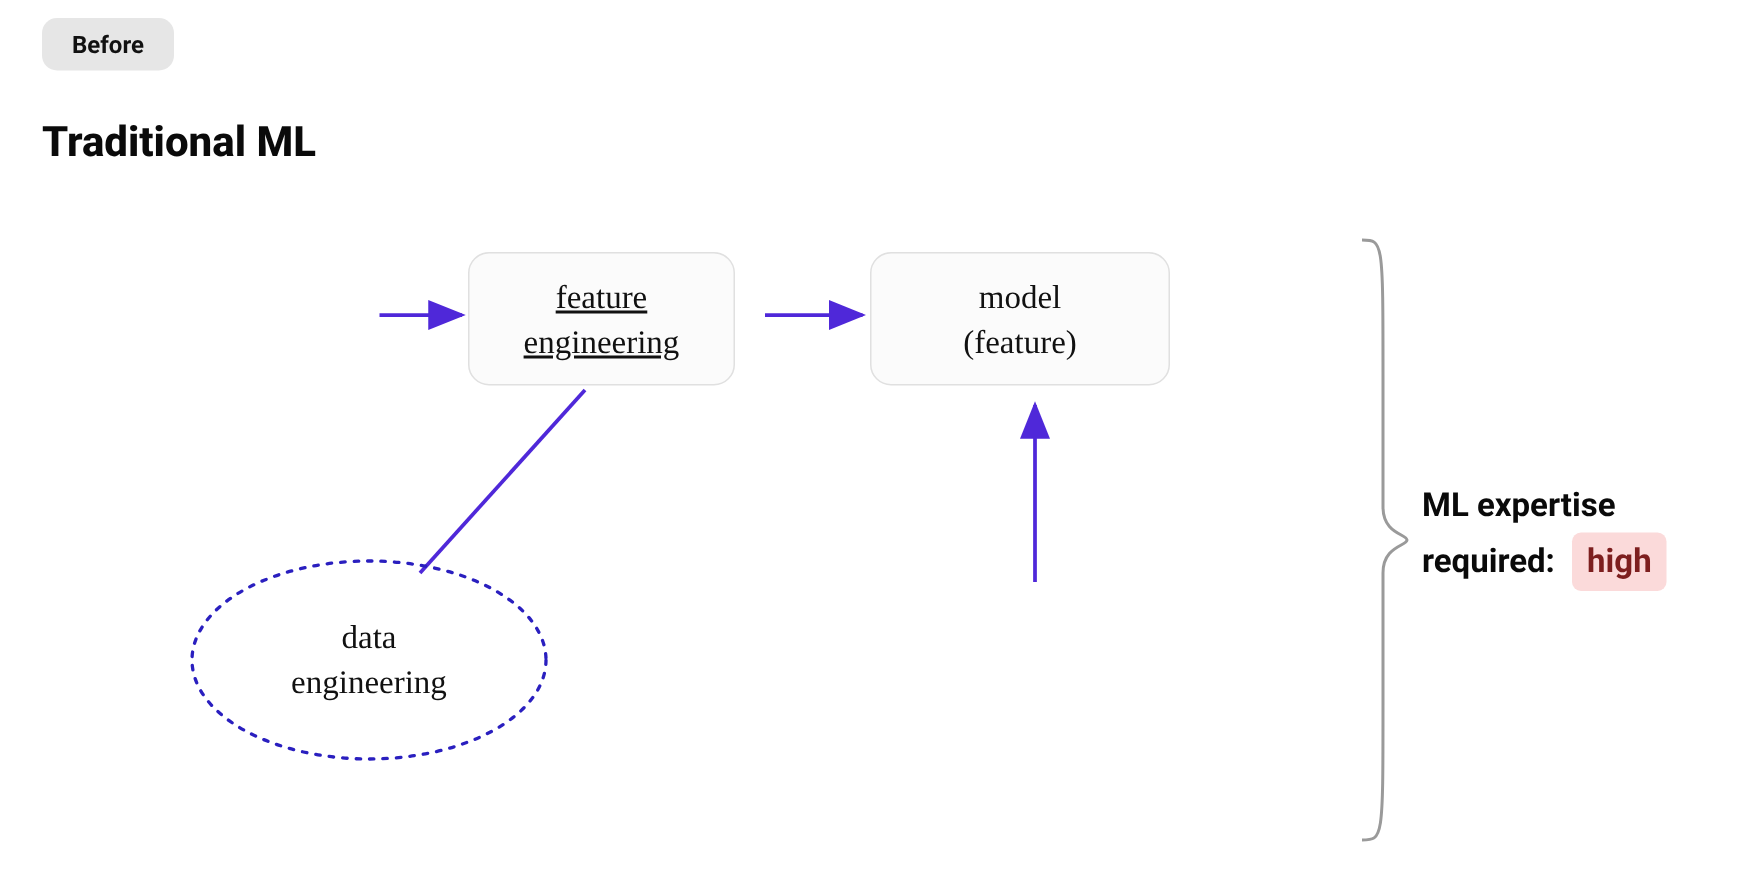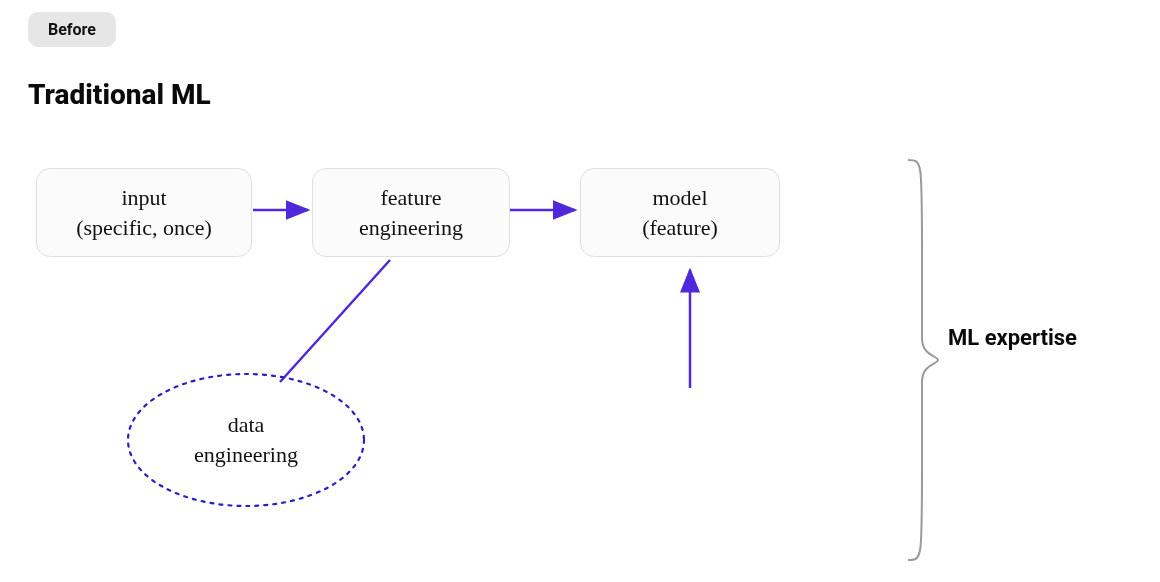--- a/index.html
+++ b/index.html
@@ -130,37 +130,39 @@
 
     <line x1="253" y1="60" x2="308" y2="60" stroke="#4f28d9" stroke-width="2.5" marker-end="url(#arrowhead)"></line>
 
     <line x1="510" y1="60" x2="575" y2="60" stroke="#4f28d9" stroke-width="2.5" marker-end="url(#arrowhead)"></line>
 
     <line x1="690" y1="238" x2="690" y2="120" stroke="#4f28d9" stroke-width="2.5" marker-end="url(#arrowhead)"></line>
 
     <line x1="280" y1="232" x2="390" y2="110" stroke="#4f28d9" stroke-width="2.5"></line>
   </svg>
 
-  <div class="node" style="top:18px; left:36px; width:216px;">input
-(specific, once)</div>
-  <div class="node" style="top:18px; left:312px; width:198px;">feature
+  <div class="node" style="top:18px; left:312px; width:178px;text-decoration:underline;">feature
 engineering</div>
   <div class="node" style="top:18px; left:580px; width:200px;">model
 (feature)</div>
 
   <div class="ellipse-node" style="top:220px; left:126px;align-items:center;">
     <svg class="ellipse-border" viewBox="0 0 240 140">
       <ellipse cx="120" cy="70" rx="118" ry="66" fill="none" stroke="#2a1fbf" stroke-width="2.2" stroke-dasharray="3 6" stroke-linecap="round"></ellipse>
     </svg>
     <span>data
 engineering</span>
   </div>
 
 </div>
 
 <div class="brace-area">
   <svg class="brace-svg" viewBox="0 0 40 420">
     <path d="M 8 10 C 22 10, 22 10, 22 100 L 22 188 C 22 206, 38 206, 38 210 C 38 214, 22 214, 22 232 L 22 320 C 22 410, 22 410, 8 410" fill="none" stroke="#9a9a9a" stroke-width="2"></path>
   </svg>
   <div class="expertise">
     <div>ML expertise</div>
+    <div>
+      <span>required:</span>
+      <span class="tag-high">high</span>
+    </div>
   </div>
 </div>
 
 </body></html>

